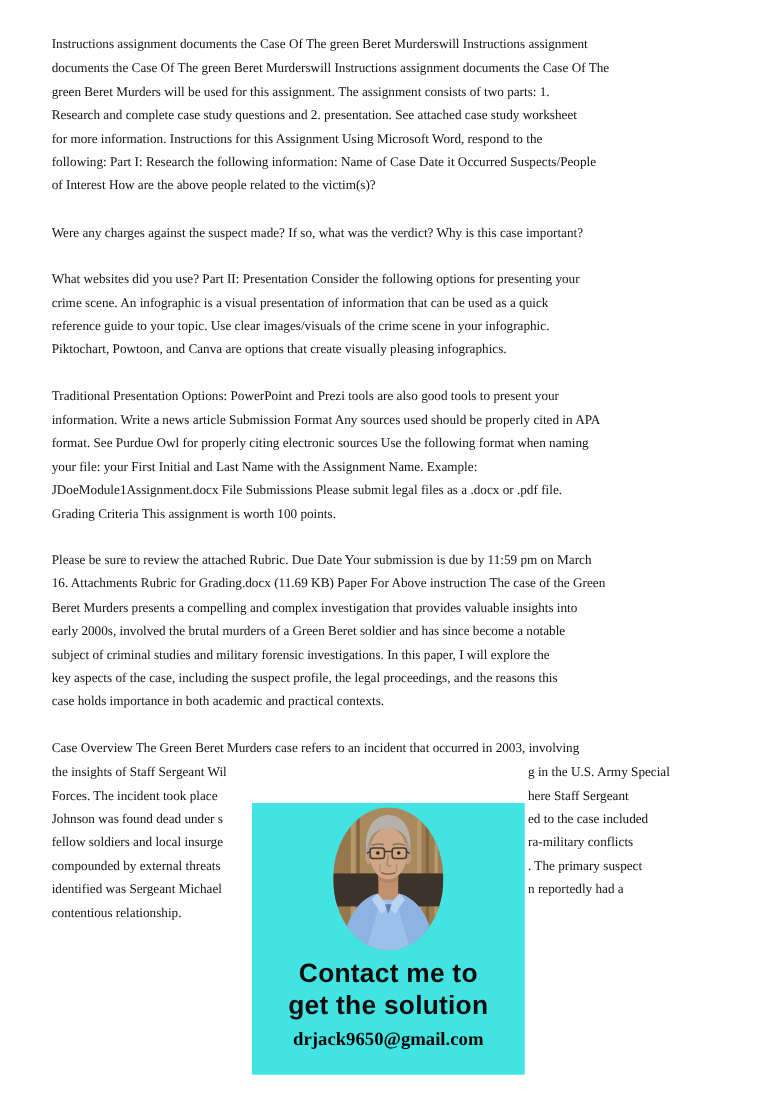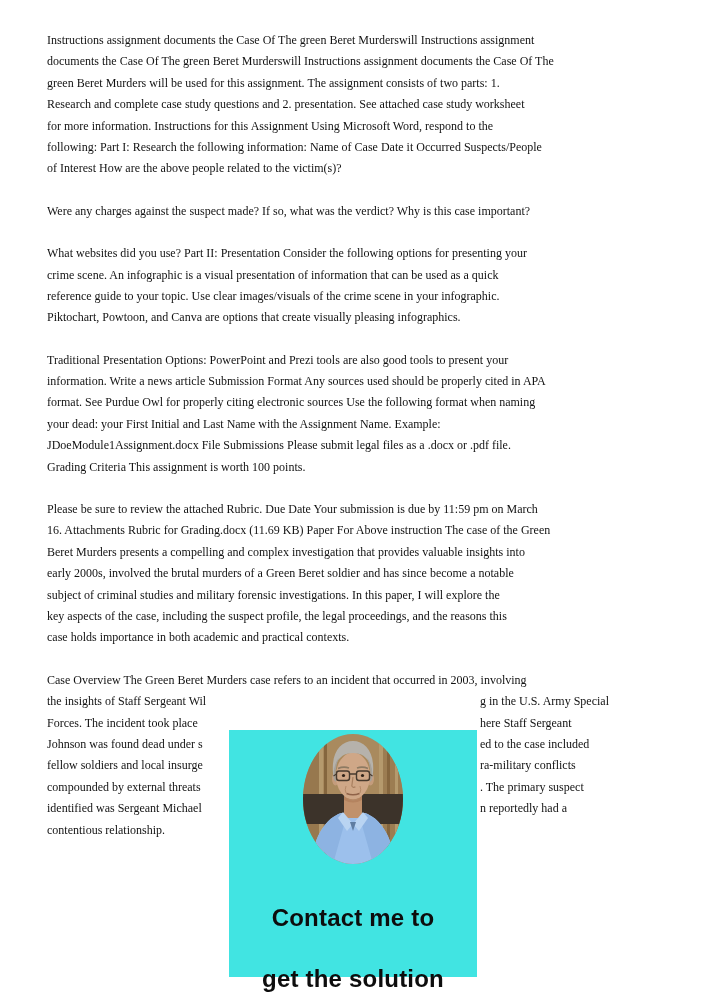--- a/index.html
+++ b/index.html
@@ -90,21 +90,21 @@
       <div class="para">
         <div class="line"><span class="frag-left">What websites did you use? Part II: Presentation Consider the following options for presenting your</span></div>
         <div class="line"><span class="frag-left">crime scene. An infographic is a visual presentation of information that can be used as a quick</span></div>
         <div class="line"><span class="frag-left">reference guide to your topic. Use clear images/visuals of the crime scene in your infographic.</span></div>
         <div class="line"><span class="frag-left">Piktochart, Powtoon, and Canva are options that create visually pleasing infographics.</span></div>
       </div>
       <div class="para">
         <div class="line"><span class="frag-left">Traditional Presentation Options: PowerPoint and Prezi tools are also good tools to present your</span></div>
         <div class="line"><span class="frag-left">information. Write a news article Submission Format Any sources used should be properly cited in APA</span></div>
         <div class="line"><span class="frag-left">format. See Purdue Owl for properly citing electronic sources Use the following format when naming</span></div>
-        <div class="line"><span class="frag-left">your dead: your First Initial and Last Name with the Assignment Name. Example:</span></div>
+        <div class="line"><span class="frag-left">your file: your First Initial and Last Name with the Assignment Name. Example:</span></div>
         <div class="line"><span class="frag-left">JDoeModule1Assignment.docx File Submissions Please submit legal files as a .docx or .pdf file.</span></div>
         <div class="line"><span class="frag-left">Grading Criteria This assignment is worth 100 points.</span></div>
       </div>
       <div class="para">
         <div class="line"><span class="frag-left">Please be sure to review the attached Rubric. Due Date Your submission is due by 11:59 pm on March</span></div>
         <div class="line"><span class="frag-left">16. Attachments Rubric for Grading.docx (11.69 KB) Paper For Above instruction The case of the Green</span></div>
         <div class="line"><span class="frag-left">Beret Murders presents a compelling and complex investigation that provides valuable insights into</span></div>
         <div class="line"><span class="frag-left">early 2000s, involved the brutal murders of a Green Beret soldier and has since become a notable</span></div>
         <div class="line"><span class="frag-left">subject of criminal studies and military forensic investigations. In this paper, I will explore the</span></div>
         <div class="line"><span class="frag-left">key aspects of the case, including the suspect profile, the legal proceedings, and the reasons this</span></div>
@@ -115,21 +115,21 @@
         <div class="line"><span class="frag-left">the insights of Staff Sergeant Wil</span><span class="frag-right">g in the U.S. Army Special</span></div>
         <div class="line"><span class="frag-left">Forces. The incident took place</span><span class="frag-right">here Staff Sergeant</span></div>
         <div class="line"><span class="frag-left">Johnson was found dead under s</span><span class="frag-right">ed to the case included</span></div>
         <div class="line"><span class="frag-left">fellow soldiers and local insurge</span><span class="frag-right">ra-military conflicts</span></div>
         <div class="line"><span class="frag-left">compounded by external threats</span><span class="frag-right">. The primary suspect</span></div>
         <div class="line"><span class="frag-left">identified was Sergeant Michael</span><span class="frag-right">n reportedly had a</span></div>
         <div class="line"><span class="frag-left">contentious relationship.</span></div>
       </div>
     </div>
 
-  <div class="overlay" id="overlay" style="background: rgb(65, 228, 226); gap: 32px;">
+  <div class="overlay" id="overlay" style="background: rgb(65, 228, 226);">
     <div class="photo">
       <svg viewBox="0 0 100 130" width="100" height="130">
         <defs>
           <clipPath id="ovalClip">
               <ellipse cx="50" cy="65" rx="50" ry="65"></ellipse>
             </clipPath>
         </defs>
         <g clip-path="url(#ovalClip)">
 
           <rect x="0" y="0" width="100" height="130" fill="#a98a5e"></rect>

